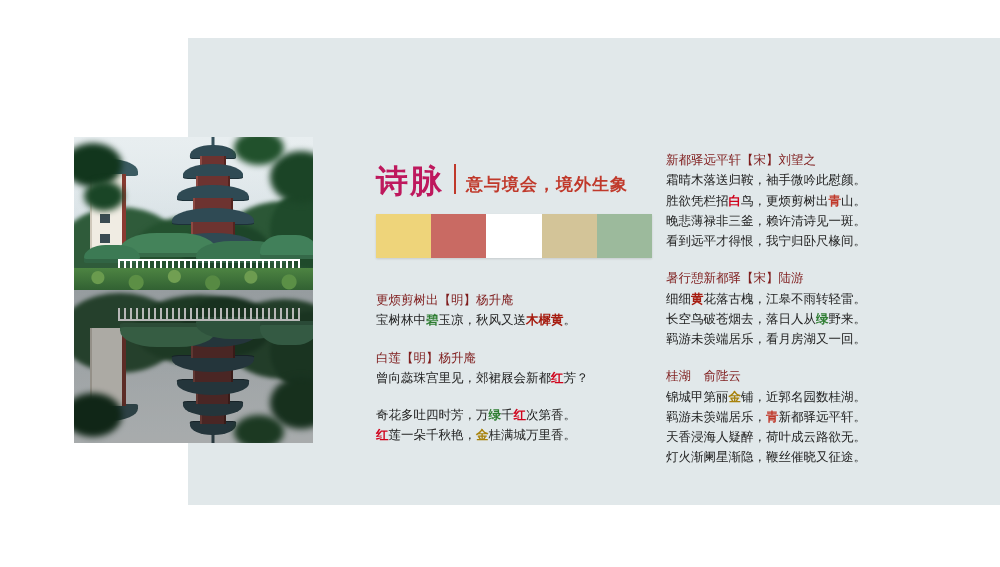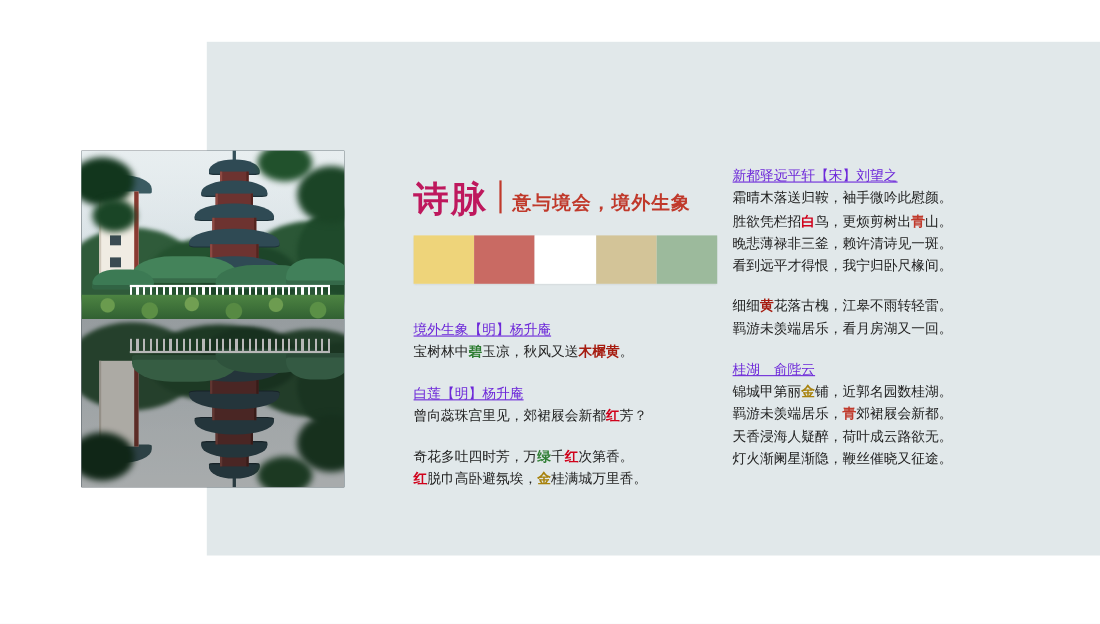--- a/index.html
+++ b/index.html
@@ -214,24 +214,23 @@
   #columns {
     display: flex;
     margin-top: 0;
   }
   #col-left  { width: 290px; margin-top: 32px; }
   #col-right { width: 300px; margin-top: -108px; margin-left: 0; }
 
   .poem { margin-bottom: 17px; }
   .poem-head {
     font-size: 12.5px;
-    color: #6d28d9;
+    color: #7f1d1d;
     line-height: 1.62;
     white-space: nowrap;
-    text-decoration: underline;
   }
   .poem-line {
     font-size: 12.5px;
     color: #222222;
     line-height: 1.62;
     white-space: nowrap;
   }
   .c-red   { color: #d0021b; font-weight: bold; }
   .c-dred  { color: #a61c10; font-weight: bold; }
   .c-green { color: #2e7d32; font-weight: bold; }
@@ -341,47 +340,49 @@
       <div class="sw" style="background: rgb(238, 212, 122);"></div>
       <div class="sw" style="background: rgb(201, 106, 99);"></div>
       <div class="sw" style="background: rgb(255, 255, 255);"></div>
       <div class="sw" style="background: rgb(211, 196, 152);"></div>
       <div class="sw" style="background: rgb(156, 186, 156);"></div>
     </div>
 
   <div id="columns">
     <div id="col-left">
         <div class="poem">
-          <div class="poem-head">境外生象【明】杨升庵</div>
+          <div class="poem-head">更烦剪树出【明】杨升庵</div>
           <div class="poem-line"><span>宝树林中</span><span class="c-green">碧</span><span>玉凉，秋风又送</span><span class="c-dred">木樨黄</span><span>。</span></div>
         </div>
         <div class="poem">
           <div class="poem-head">白莲【明】杨升庵</div>
           <div class="poem-line"><span>曾向蕊珠宫里见，郊裙屐会新都</span><span class="c-red">红</span><span>芳？</span></div>
         </div>
         <div class="poem">
           <div class="poem-line"><span>奇花多吐四时芳，万</span><span class="c-green">绿</span><span>千</span><span class="c-red">红</span><span>次第香。</span></div>
-          <div class="poem-line"><span class="c-red">红</span><span>脱巾高卧避氛埃，</span><span class="c-gold">金</span><span>桂满城万里香。</span></div>
+          <div class="poem-line"><span class="c-red">红</span><span>莲一朵千秋艳，</span><span class="c-gold">金</span><span>桂满城万里香。</span></div>
         </div>
       </div>
     <div id="col-right">
         <div class="poem">
           <div class="poem-head">新都驿远平轩【宋】刘望之</div>
           <div class="poem-line"><span>霜晴木落送归鞍，袖手微吟此慰颜。</span></div>
           <div class="poem-line"><span>胜欲凭栏招</span><span class="c-red">白</span><span>鸟，更烦剪树出</span><span class="c-blue">青</span><span>山。</span></div>
           <div class="poem-line"><span>晚悲薄禄非三釜，赖许清诗见一斑。</span></div>
           <div class="poem-line"><span>看到远平才得恨，我宁归卧尺椽间。</span></div>
         </div>
         <div class="poem">
+          <div class="poem-head">暑行憩新都驿【宋】陆游</div>
           <div class="poem-line"><span>细细</span><span class="c-dred">黄</span><span>花落古槐，江皋不雨转轻雷。</span></div>
+          <div class="poem-line"><span>长空鸟破苍烟去，落日人从</span><span class="c-green">绿</span><span>野来。</span></div>
           <div class="poem-line"><span>羁游未羡端居乐，看月房湖又一回。</span></div>
         </div>
         <div class="poem">
           <div class="poem-head">桂湖　俞陛云</div>
           <div class="poem-line"><span>锦城甲第丽</span><span class="c-gold">金</span><span>铺，近郭名园数桂湖。</span></div>
-          <div class="poem-line"><span>羁游未羡端居乐，</span><span class="c-blue">青</span><span>郊裙屐会新都。</span></div>
+          <div class="poem-line"><span>羁游未羡端居乐，</span><span class="c-blue">青</span><span>新都驿远平轩。</span></div>
           <div class="poem-line"><span>天香浸海人疑醉，荷叶成云路欲无。</span></div>
           <div class="poem-line"><span>灯火渐阑星渐隐，鞭丝催晓又征途。</span></div>
         </div>
       </div>
   </div>
 
 </div>
 
 </body></html>

